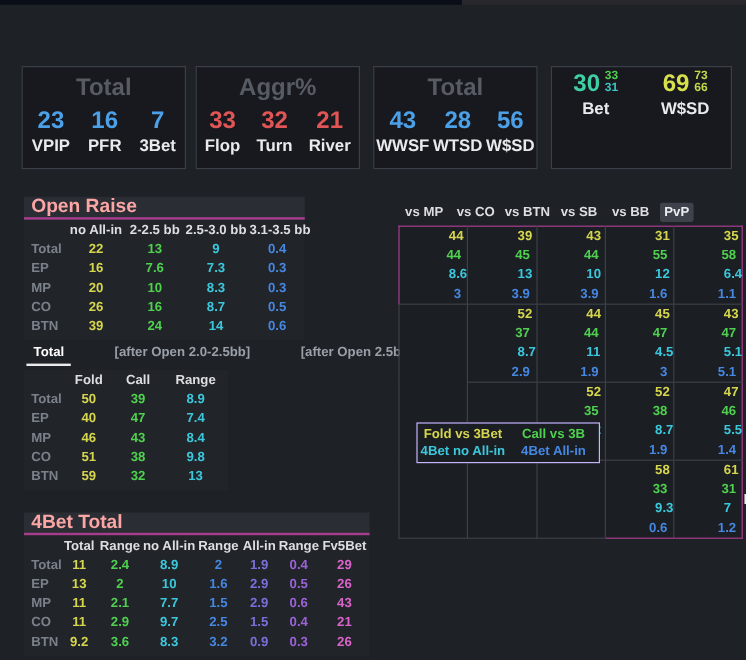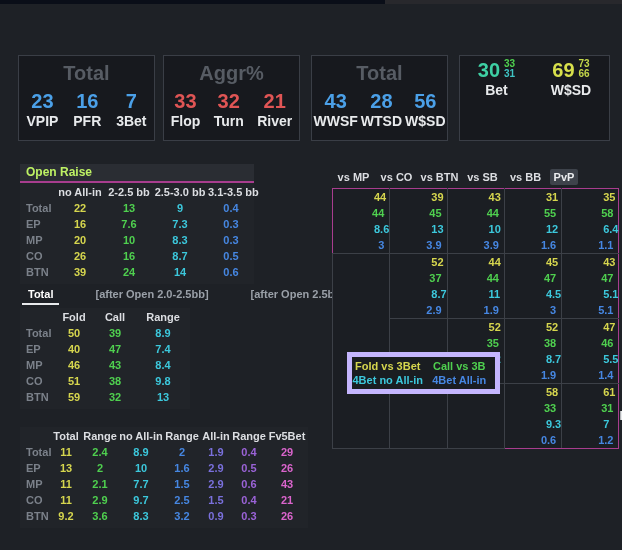--- a/index.html
+++ b/index.html
@@ -26,22 +26,22 @@
   .subcol{display:flex;flex-direction:column;font-size:10px;line-height:10px;font-weight:bold;text-align:left;}
   .c-statblue{color:#4ba0e8;}.c-red{color:#e05555;}.c-teal{color:#3ed0a4;}
   .c-tealsm{color:#3fc4c4;}.c-ygreen{color:#c4d84a;}.c-bigyellow{color:#d8e04c;}
 
   
   .c-y{color:#d6d64e;}.c-g{color:#4fd04f;}.c-c{color:#3cc8dc;}.c-b{color:#4687e2;}
   .c-v{color:#7a70dc;}.c-p{color:#9b63d8;}.c-k{color:#da64cc;}
 
   
   .panel{position:absolute;background:#212429;padding-bottom:4px;}
-  .ptitle{height:17px;line-height:17px;padding-left:6px;background:#2a2d33;color:#bef264;
-          font-size:12px;font-weight:bold;border-bottom:2px solid #a83d8e;}
+  .ptitle{height:17px;line-height:17px;padding-left:6px;background:#2a2d33;color:#fca5a5;
+          font-size:16px;font-weight:bold;border-bottom:2px solid #a83d8e;}
   .ptable{border-collapse:collapse;table-layout:fixed;font-size:11px;font-weight:bold;margin-top:1px;}
   .ptable th{color:#dcdee2;height:16px;text-align:center;font-weight:bold;padding:0;white-space:nowrap;}
   .ptable td{height:16px;text-align:center;padding:0;white-space:nowrap;}
   .ptable td.rl{color:#7b818a;text-align:left;padding-left:6px;}
 
   
   .tabs{position:absolute;left:22px;top:286px;display:flex;gap:30px;font-size:11px;font-weight:bold;}
   .tab{color:#9aa0a8;padding:2px 6px 3px 6px;cursor:default;}
   .tab.active{color:#ffffff;border-bottom:2px solid #e8eaec;}
 
@@ -59,21 +59,21 @@
   .bt-pink{border-top-color:#a83d8e !important;}
   .bl-pink{border-left-color:#a83d8e !important;}
   .br-pink{border-right-color:#a83d8e !important;}
   .bb-pink{border-bottom-color:#a83d8e !important;}
   .m2{display:flex;flex-wrap:wrap;align-content:center;width:100%;height:100%;}
   .m2 span{box-sizing:border-box;width:50%;font-size:11px;font-weight:bold;line-height:16px;margin-left:36px;}
   .m2 .tl,.m2 .bl2{text-align:left;padding-left:5px;}
   .m2 .tr2,.m2 .br2{text-align:right;padding-right:5px;}
 
   
-  .legend{position:absolute;left:347px;top:352px;width:153px;border:5px solid #c4b5fd;background:#1a1d21;
+  .legend{position:absolute;left:347px;top:352px;width:153px;border:1px solid #c4b5fd;background:#1a1d21;
           display:grid;grid-template-columns:1fr 1fr;font-size:11px;font-weight:bold;text-align:center;
           padding:2px 0;box-sizing:border-box;}
   .legend span{line-height:14px;}
 </style>
 </head>
 <body>
 
 <div class="screen">
   <div class="strip-l"></div>
   <div class="strip-r"></div>
@@ -268,20 +268,21 @@
             <td class="rl">BTN</td>
             <td class="c-y">59</td>
             <td class="c-g">32</td>
             <td class="c-c">13</td>
           </tr>
       </tbody>
     </table>
   </div>
 
   <div class="panel" style="left:20px;top:427px;width:288px;">
+    <div class="ptitle">4Bet Total</div>
     <table class="ptable" style="width:288px;">
       <colgroup>
           <col style="width:30px">
           <col style="width:32px">
           <col style="width:36px">
           <col style="width:46px">
           <col style="width:36px">
           <col style="width:32px">
           <col style="width:34px">
           <col style="width:42px">

